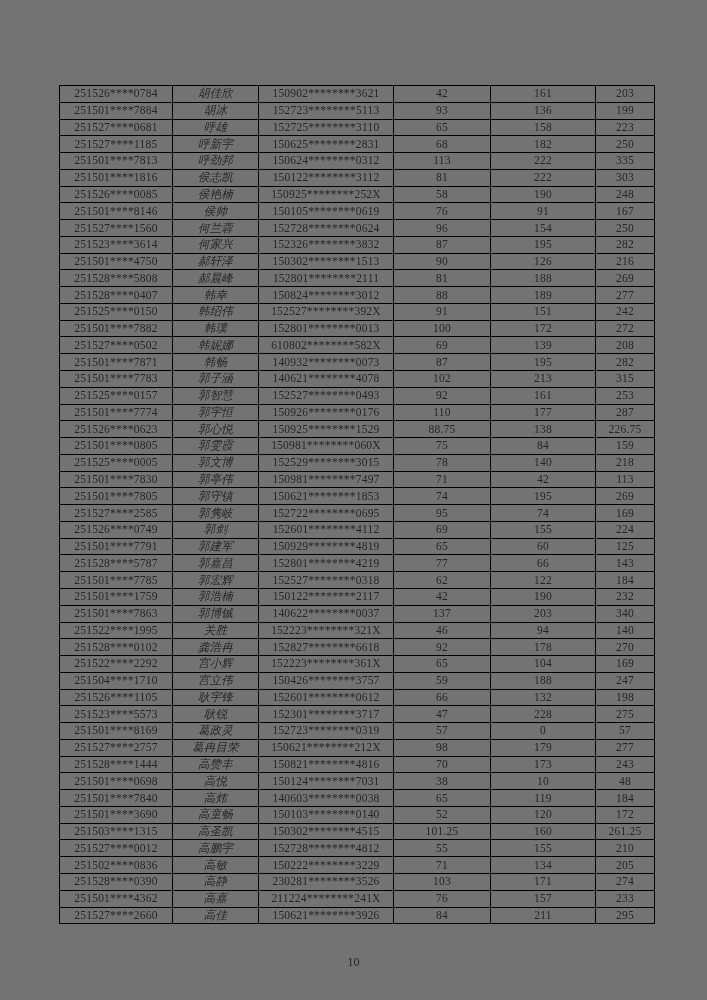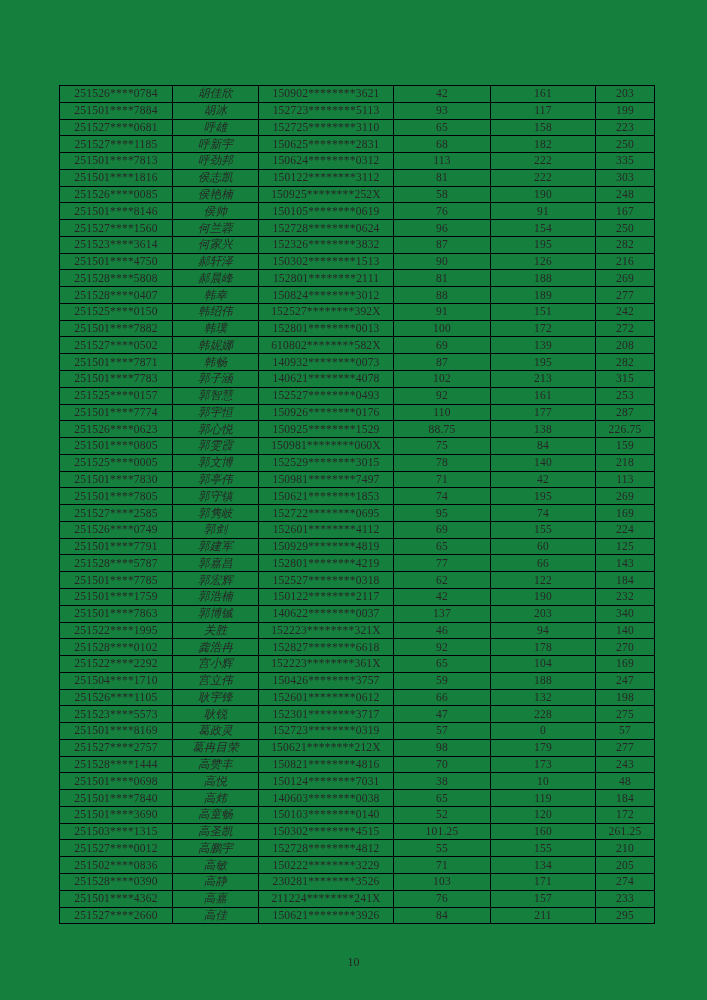--- a/index.html
+++ b/index.html
@@ -4,21 +4,21 @@
 <style>
   html, body {
     margin: 0;
     padding: 0;
     background: #ffffff;
   }
   .page {
     position: relative;
     width: 707px;
     height: 1000px;
-    background: #15803d;
+    background: #737373;
     font-family: "Liberation Serif", "DejaVu Serif", serif;
     color: #262626;
     overflow: hidden;
   }
   table.score-table {
     position: absolute;
     left: 59px;
     top: 85px;
     width: 589px;
     border-collapse: collapse;
@@ -65,21 +65,21 @@
           <td class="c-id">150902********3621</td>
           <td class="c-s1">42</td>
           <td class="c-s2">161</td>
           <td class="c-tot">203</td>
         </tr>
         <tr>
           <td class="c-exam">251501****7884</td>
           <td class="c-name">胡冰</td>
           <td class="c-id">152723********5113</td>
           <td class="c-s1">93</td>
-          <td class="c-s2">117</td>
+          <td class="c-s2">136</td>
           <td class="c-tot">199</td>
         </tr>
         <tr>
           <td class="c-exam">251527****0681</td>
           <td class="c-name">呼雄</td>
           <td class="c-id">152725********3110</td>
           <td class="c-s1">65</td>
           <td class="c-s2">158</td>
           <td class="c-tot">223</td>
         </tr>

